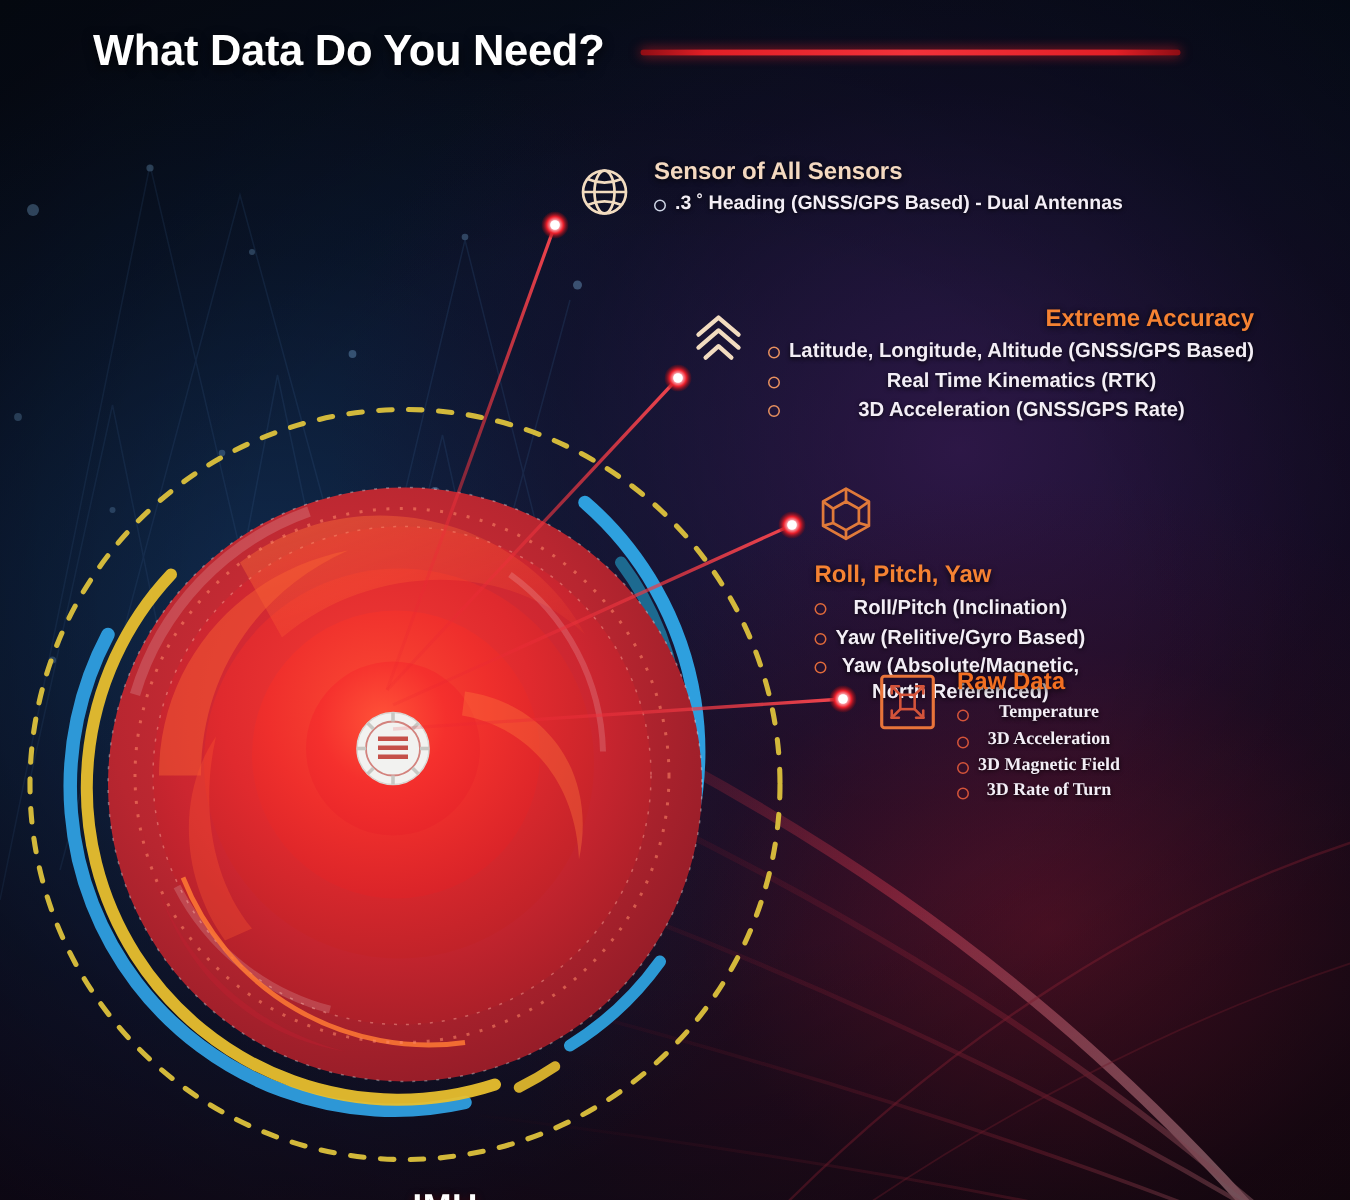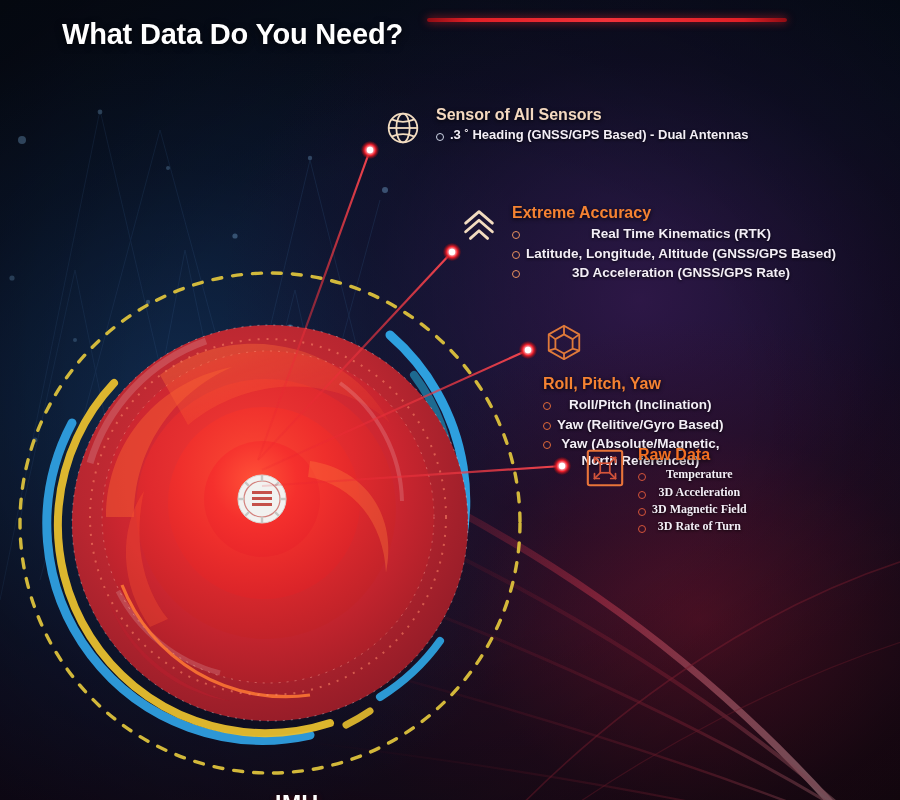--- a/index.html
+++ b/index.html
@@ -22,21 +22,21 @@
   .bg-net{
     position:absolute;left:-20px;top:40px;width:460px;height:560px;opacity:.55;
   }
   .bg-streaks{position:absolute;right:-40px;bottom:-60px;width:620px;height:470px;opacity:.95;}
   .vignette{
     position:absolute;inset:0;
     background:radial-gradient(ellipse 700px 560px at 450px 400px, rgba(0,0,0,0) 42%, rgba(0,0,0,.45) 100%);
   }
 
   
-  .title-row{position:absolute;left:62px;top:18px;display:flex;align-items:flex-start;gap:16px;}
+  .title-row{position:absolute;left:62px;top:18px;display:flex;align-items:center;gap:16px;}
   .title{
     font-size:29px;font-weight:bold;color:#ffffff;letter-spacing:-.2px;
     text-shadow:0 2px 7px rgba(0,0,0,.75);white-space:nowrap;
   }
   .title-rule{
     width:360px;height:4px;margin-left:8px;border-radius:2px;
     background:linear-gradient(90deg,#8e0d14 0%,#e11f26 12%,#f2323a 50%,#e11f26 88%,#8e0d14 100%);
     box-shadow:0 0 8px rgba(226,32,40,.75);
   }
 
@@ -61,21 +61,21 @@
   }
   .c-list li::before{
     content:"";position:absolute;left:0;top:6px;width:6px;height:6px;border-radius:50%;
     border:1.6px solid var(--bullet,#e8704a);background:transparent;
   }
   #callout-0{left:382px;top:106px;}
   #callout-0 .c-head{color:#f4d9c0;text-shadow:0 1px 4px rgba(0,0,0,.85);}
   #callout-0 .c-list{--bullet:#cfd6e6;}
   #callout-0 .c-list li{font-size:13px;}
   #callout-1{left:458px;top:204px;}
-  #callout-1 .c-head{color:#f58232;text-shadow:0 1px 4px rgba(0,0,0,.85);}
+  #callout-1 .c-head{color:#f58232;text-shadow:0 1px 4px rgba(0,0,0,.85);text-align:right;}
   #callout-1 .c-list{--bullet:#e8915f;}
   #callout-2{left:543px;top:320px;flex-direction:column;}
   #callout-2 .c-head{color:#f58232;text-shadow:0 1px 4px rgba(0,0,0,.85);}
   #callout-2 .c-list{--bullet:#e06a3a;}
   #callout-3{left:584px;top:446px;}
   #callout-3 .c-head{color:#f26f21;text-shadow:0 1px 4px rgba(0,0,0,.85);}
   #callout-3 .c-list{--bullet:#d4543a;}
   #callout-3 .c-list li{font-size:12px;font-family:Liberation Serif, serif;}
 
   
@@ -315,22 +315,22 @@
     <svg class="ico" viewBox="0 0 44 44">
       <g fill="none" stroke="#f2dcc0" stroke-width="3" stroke-linejoin="round" stroke-linecap="round">
         <path d="M8 19 L22 7 L36 19"></path>
         <path d="M8 28 L22 16 L36 28"></path>
         <path d="M13 35 L22 27 L31 35"></path>
       </g>
     </svg>
     <div>
       <div class="c-head">Extreme Accuracy</div>
       <ul class="c-list">
+        <li>Latitude, Longitude, Altitude (GNSS/GPS Based)</li>
         <li>Real Time Kinematics (RTK)</li>
-        <li>Latitude, Longitude, Altitude (GNSS/GPS Based)</li>
         <li>3D Acceleration (GNSS/GPS Rate)</li>
       </ul>
     </div>
   </div>
 
   <div class="callout" id="callout-2">
     <svg class="ico" viewBox="0 0 44 44">
       <g fill="none" stroke="#e07a3a" stroke-width="1.9" stroke-linejoin="round">
         <path d="M22 5 L38 14 L38 31 L22 40 L6 31 L6 14 Z"></path>
         <path d="M22 14 L31 19 L31 29 L22 34 L13 29 L13 19 Z"></path>

